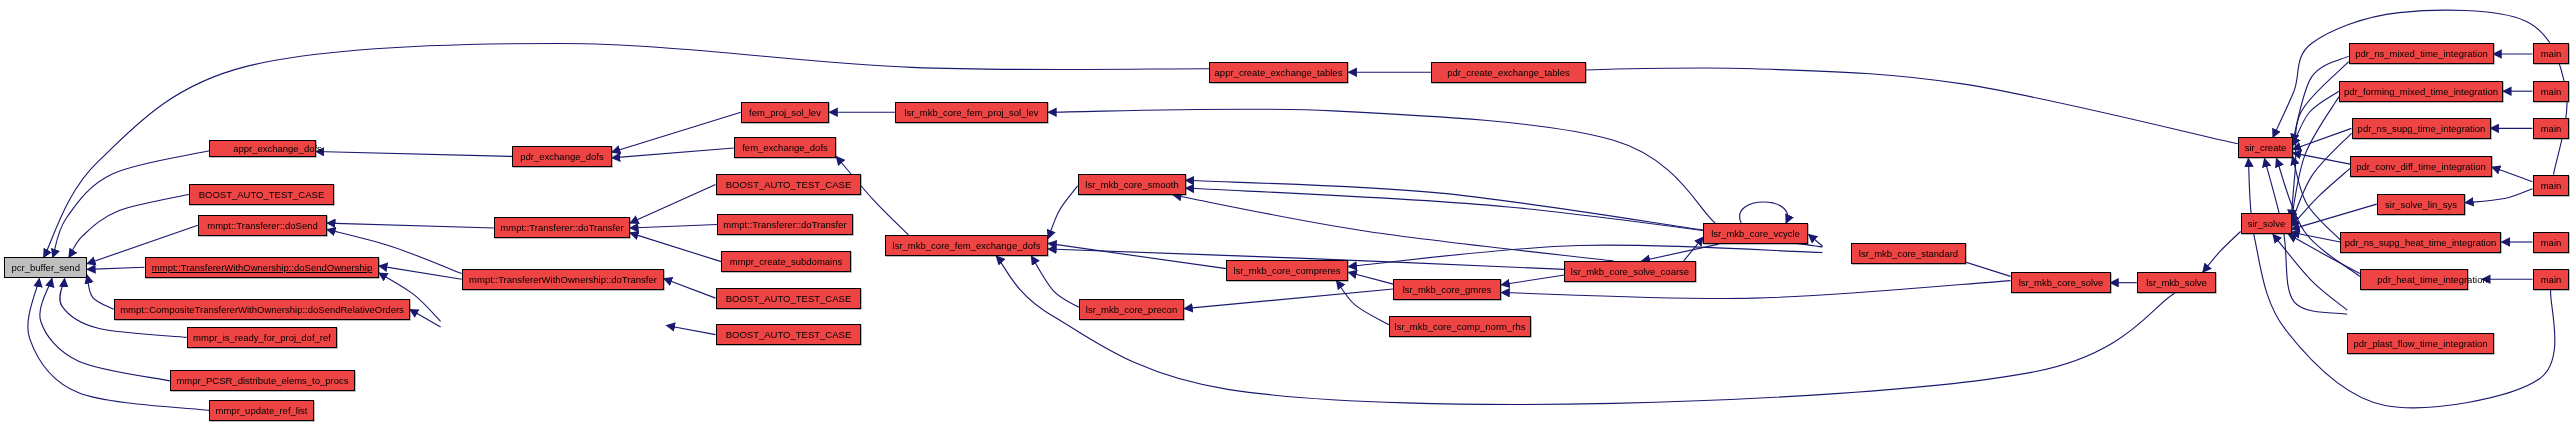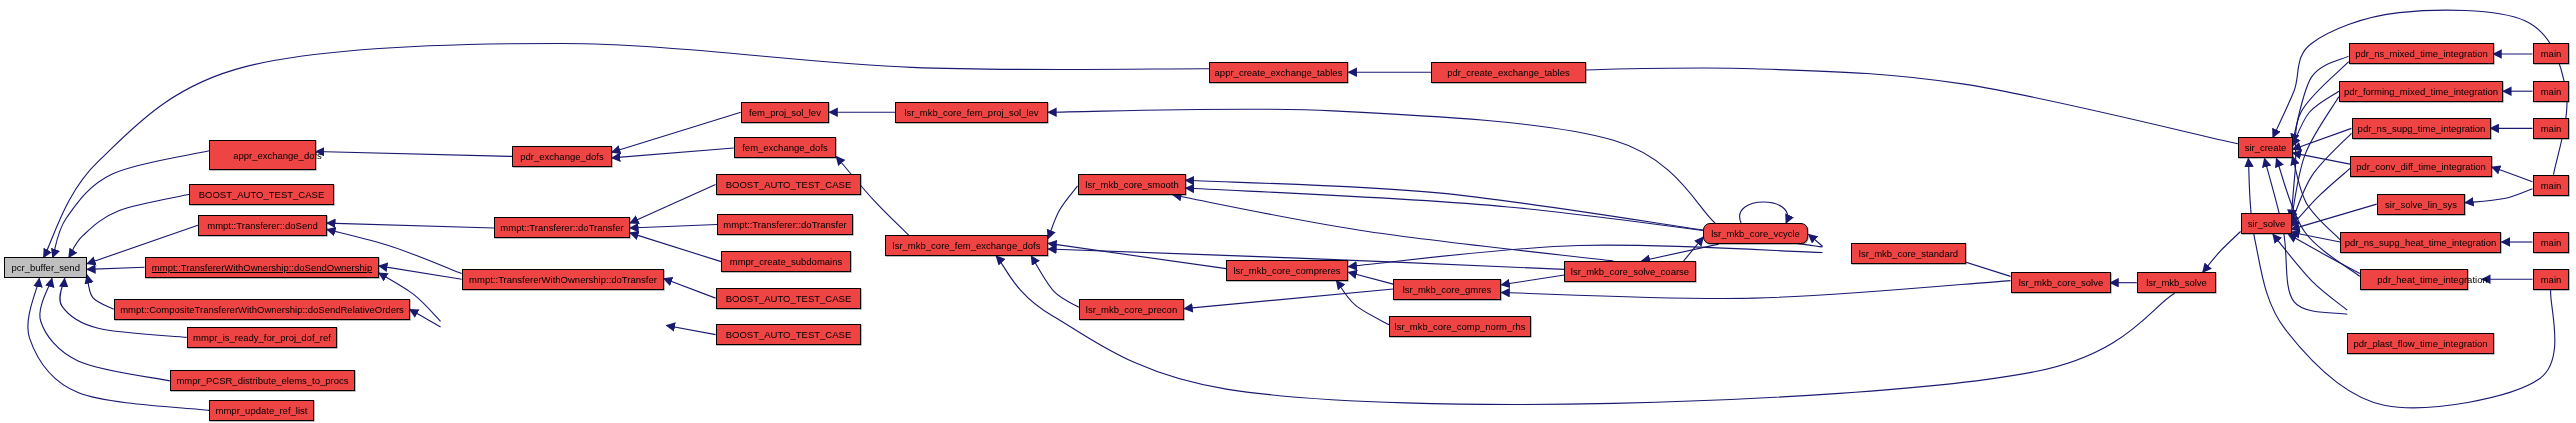--- a/index.html
+++ b/index.html
@@ -93,21 +93,21 @@
         <path d="M3610,183 L3550,183" stroke="#191970" stroke-width="1.6" fill="none" marker-end="url(#arr)"></path>
         <path d="M3610,259 C3605,257.1666666666667 3589.6666666666665,251.5 3580,248 C3570.3333333333335,244.5 3556.6666666666665,239.66666666666666 3552,238" stroke="#191970" stroke-width="1.6" fill="none" marker-end="url(#arr)"></path>
         <path d="M3610,269 C3603.3333333333335,271.3333333333333 3586,279.6666666666667 3570,283 C3554,286.3333333333333 3523.3333333333335,288 3514,289" stroke="#191970" stroke-width="1.6" fill="none" marker-end="url(#arr)"></path>
         <path d="M3610,345 L3566,345" stroke="#191970" stroke-width="1.6" fill="none" marker-end="url(#arr)"></path>
         <path d="M3610,398 L3538,398" stroke="#191970" stroke-width="1.6" fill="none" marker-end="url(#arr)"></path>
         <path d="M3640,249 C3643,229.16666666666666 3664.6666666666665,166.5 3658,130 C3651.3333333333335,93.5 3639.6666666666665,48.66666666666667 3600,30 C3560.3333333333335,11.333333333333332 3470.8333333333335,12.666666666666668 3420,18 C3369.1666666666665,23.333333333333332 3320,43.33333333333333 3295,62 C3270,80.66666666666667 3279.1666666666665,107.66666666666667 3270,130 C3260.8333333333335,152.33333333333334 3245,185 3240,196" stroke="#191970" stroke-width="1.6" fill="none" marker-end="url(#arr)"></path>
         <path d="M3636,413 C3633.3333333333335,434.1666666666667 3659.3333333333335,512.5 3620,540 C3580.6666666666665,567.5 3460.3333333333335,589.6666666666666 3400,578 C3339.6666666666665,566.3333333333334 3289,509.6666666666667 3258,470 C3227,430.3333333333333 3222.8333333333335,380.6666666666667 3214,340 C3205.1666666666665,299.3333333333333 3206.5,245 3205,226" stroke="#191970" stroke-width="1.6" fill="none" marker-end="url(#arr)"></path>
       </g>
   </svg>
 <div class="node hl" style="left: 4.2px; top: 257px; width: 83px; height: 21px;">pcr_buffer_send</div>
-    <div class="node" style="left: 209px; top: 140px; width: 107px; height: 30px; padding-left: 30px;">appr_exchange_dofs</div>
+    <div class="node" style="left: 209px; top: 140px; width: 107px; height: 17px; padding-left: 30px;">appr_exchange_dofs</div>
     <div class="node" style="left: 189px; top: 184px; width: 145px; height: 21px;">BOOST_AUTO_TEST_CASE</div>
     <div class="node" style="left: 198px; top: 215px; width: 129px; height: 21px;">mmpt::Transferer::doSend</div>
     <div class="node" style="left: 145px; top: 257px; width: 234px; height: 21px; text-decoration: underline;">mmpt::TransfererWithOwnership::doSendOwnership</div>
     <div class="node" style="left: 114px; top: 299px; width: 296px; height: 21px;">mmpt::CompositeTransfererWithOwnership::doSendRelativeOrders</div>
     <div class="node" style="left: 187px; top: 327px; width: 150px; height: 21px;">mmpr_is_ready_for_proj_dof_ref</div>
     <div class="node" style="left: 170px; top: 370px; width: 185px; height: 21px;">mmpr_PCSR_distribute_elems_to_procs</div>
     <div class="node" style="left: 209px; top: 400px; width: 105px; height: 21px;">mmpr_update_ref_list</div>
     <div class="node" style="left: 512px; top: 146px; width: 100px; height: 21px;">pdr_exchange_dofs</div>
     <div class="node" style="left: 494px; top: 217px; width: 136px; height: 21px;">mmpt::Transferer::doTransfer</div>
     <div class="node" style="left: 462px; top: 269px; width: 202px; height: 21px;">mmpt::TransfererWithOwnership::doTransfer</div>
@@ -119,21 +119,21 @@
     <div class="node" style="left: 716px; top: 288px; width: 145px; height: 21px;">BOOST_AUTO_TEST_CASE</div>
     <div class="node" style="left: 716px; top: 324px; width: 145px; height: 21px;">BOOST_AUTO_TEST_CASE</div>
     <div class="node" style="left: 895px; top: 102px; width: 153px; height: 21px;">lsr_mkb_core_fem_proj_sol_lev</div>
     <div class="node" style="left: 885px; top: 235px; width: 163px; height: 21px;">lsr_mkb_core_fem_exchange_dofs</div>
     <div class="node" style="left: 1078px; top: 174px; width: 108px; height: 21px;">lsr_mkb_core_smooth</div>
     <div class="node" style="left: 1079px; top: 299px; width: 105px; height: 21px;">lsr_mkb_core_precon</div>
     <div class="node" style="left: 1226px; top: 260px; width: 122px; height: 21px;">lsr_mkb_core_compreres</div>
     <div class="node" style="left: 1393px; top: 279px; width: 108px; height: 21px;">lsr_mkb_core_gmres</div>
     <div class="node" style="left: 1389px; top: 316px; width: 142px; height: 21px;">lsr_mkb_core_comp_norm_rhs</div>
     <div class="node" style="left: 1564px; top: 261px; width: 132px; height: 21px;">lsr_mkb_core_solve_coarse</div>
-    <div class="node" style="left: 1703px; top: 223px; width: 105px; height: 21px; border-radius: 7px;">lsr_mkb_core_vcycle</div>
+    <div class="node" style="left: 1703px; top: 223px; width: 105px; height: 21px;">lsr_mkb_core_vcycle</div>
     <div class="node" style="left: 1823px; top: 243px; width: 115px; height: 21px; margin-left: 28px;">lsr_mkb_core_standard</div>
     <div class="node" style="left: 2011px; top: 272px; width: 100px; height: 21px;">lsr_mkb_core_solve</div>
     <div class="node" style="left: 2137px; top: 272px; width: 79px; height: 21px;">lsr_mkb_solve</div>
     <div class="node" style="left: 1209px; top: 62px; width: 139px; height: 21px;">appr_create_exchange_tables</div>
     <div class="node" style="left: 1431px; top: 62px; width: 155px; height: 21px;">pdr_create_exchange_tables</div>
     <div class="node" style="left: 2238px; top: 137px; width: 55px; height: 21px;">sir_create</div>
     <div class="node" style="left: 2241px; top: 213px; width: 51px; height: 21px;">sir_solve</div>
     <div class="node" style="left: 2349px; top: 43px; width: 145px; height: 21px;">pdr_ns_mixed_time_integration</div>
     <div class="node" style="left: 2339px; top: 81px; width: 164px; height: 21px;">pdr_forming_mixed_time_integration</div>
     <div class="node" style="left: 2352px; top: 118px; width: 139px; height: 21px;">pdr_ns_supg_time_integration</div>

